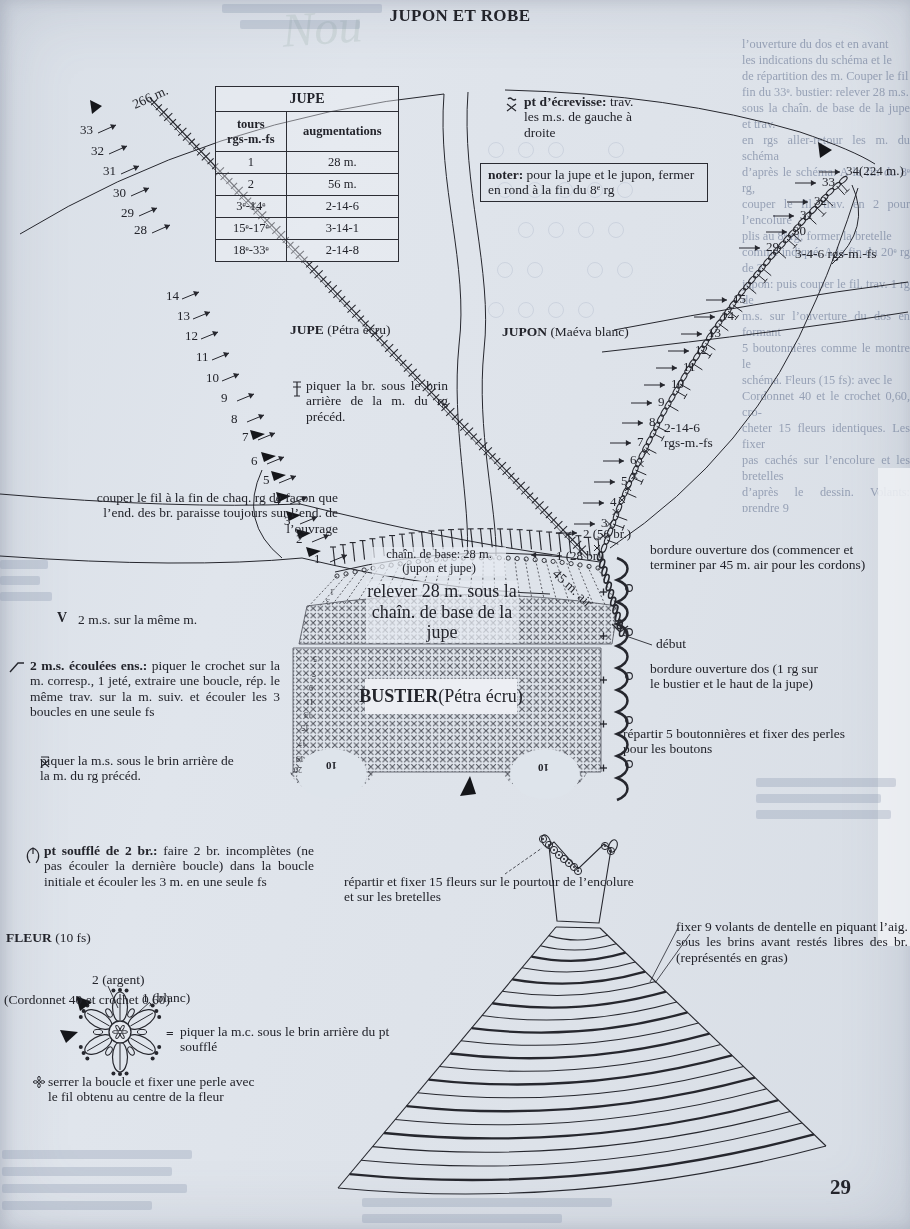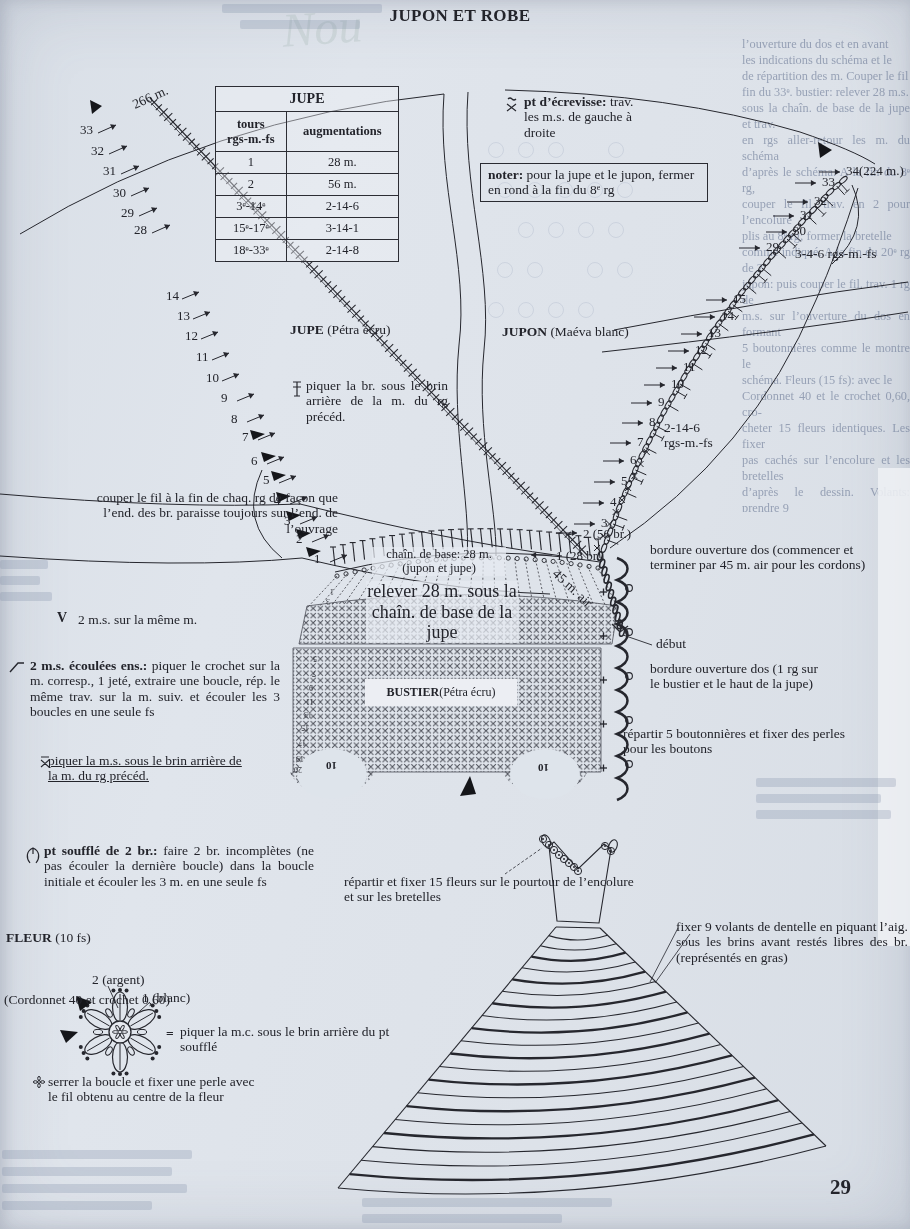--- a/index.html
+++ b/index.html
@@ -17,23 +17,23 @@
   #jupe-table{position:absolute;left:215px;top:86px;width:184px;border-collapse:collapse;
     background:rgba(238,241,246,.42);}
   #jupe-table td,#jupe-table th{border:1.3px solid #2c2d34;text-align:center;
     font-size:12.5px;padding:1px 2px;}
   #jupe-table .tt{font-size:14px;font-weight:bold;height:22px;}
   #jupe-table .hh{font-weight:bold;height:40px;font-size:12.5px;line-height:1.2;}
   #jupe-table .dr td{height:19px;}
   .rn{position:absolute;font-size:13px;white-space:nowrap;}
   .mir{position:absolute;font-size:8px;transform:rotate(180deg);color:#34353c;}
   .sc10{position:absolute;font-size:11px;transform:rotate(180deg);font-weight:bold;}
-  #bustier-box{position:absolute;left:365px;top:679px;width:152px;height:27px;
+  #bustier-box{position:absolute;left:365px;top:679px;width:152px;height:35px;
     background:#eceef3;display:flex;align-items:center;justify-content:center;
-    font-size:12px;white-space:nowrap;}
+    font-size:18px;white-space:nowrap;}
   .rot45{transform:rotate(43deg);transform-origin:left top;white-space:nowrap;}
   .rot266{transform:rotate(-24deg);transform-origin:left top;white-space:nowrap;}
   #ghost-right{position:absolute;left:742px;top:36px;width:168px;
     color:rgba(86,102,134,.52);font-size:12.3px;line-height:16px;
     filter:blur(.4px);text-align:justify;overflow:hidden;height:476px;}
   .gbar{position:absolute;background:rgba(120,135,162,.26);height:9px;
     border-radius:2px;filter:blur(.6px);}
   #watermark{position:absolute;left:282px;top:0px;font-style:italic;font-size:48px;
     color:rgba(145,168,158,.22);transform:rotate(-4deg);}
   #noter-box{border:1.5px solid #2a2b32;padding:3px 7px;}
@@ -751,21 +751,21 @@
   </span>
   <div class="lbl j" style="left:30px;top:658px;width:250px;">
     <span class="b">2 m.s. écoulées ens.:</span><span> piquer le crochet sur la m. corresp., 1 jeté, extraire une boucle, rép. le même trav. sur la m. suiv. et écouler les 3 boucles en une seule fs</span>
   </div>
 
   <span class="sym" style="left:39px;top:755px;">
     <svg width="12" height="14">
         <path d="M2,2 L10,2 M2,5 L10,12 M10,5 L2,12" stroke="#26272e" stroke-width="1.1" fill="none"></path>
       </svg>
   </span>
-  <div class="lbl" style="left:48px;top:753px;width:196px;text-decoration:underline;">piquer la m.s. sous le brin arrière de la m. du rg précéd.</div>
+  <div class="lbl" style="left:40px;top:753px;width:196px;">piquer la m.s. sous le brin arrière de la m. du rg précéd.</div>
 
   <div class="lbl" style="left:650px;top:542px;width:238px;">bordure ouverture dos (commencer et terminer par 45 m. air pour les cordons)</div>
 
   <div class="lbl" style="left:795px;top:246px;white-space:nowrap;">3-4-6 rgs-m.-fs</div>
   <div class="lbl" style="left:664px;top:420px;">
     <div>2-14-6</div>
     <div>rgs-m.-fs</div>
   </div>
 
   <div class="lbl rot45" style="left:560px;top:566px;">45 m. air</div>

